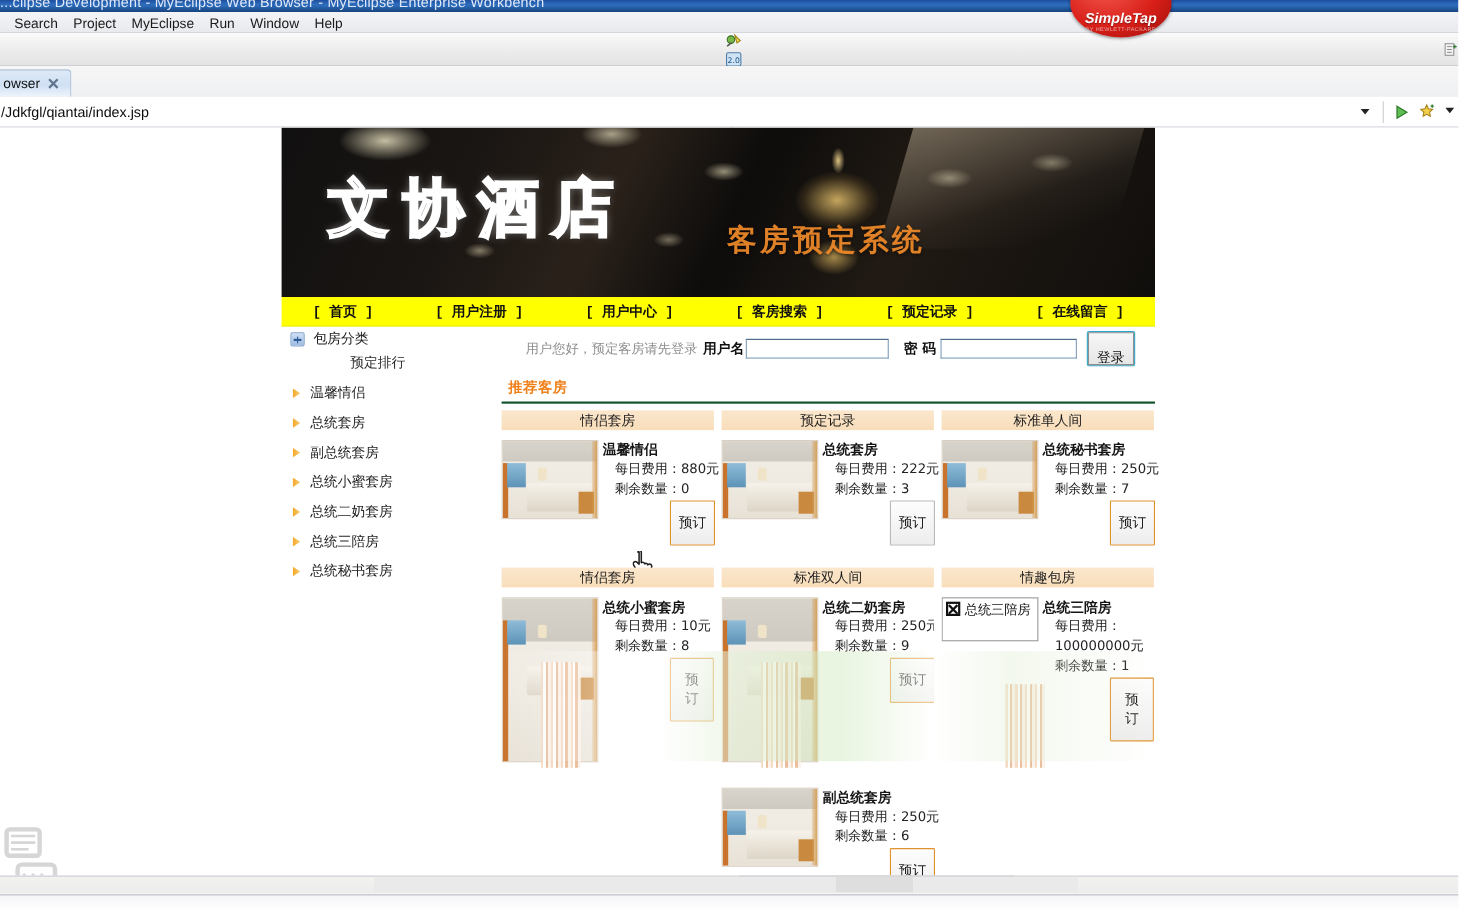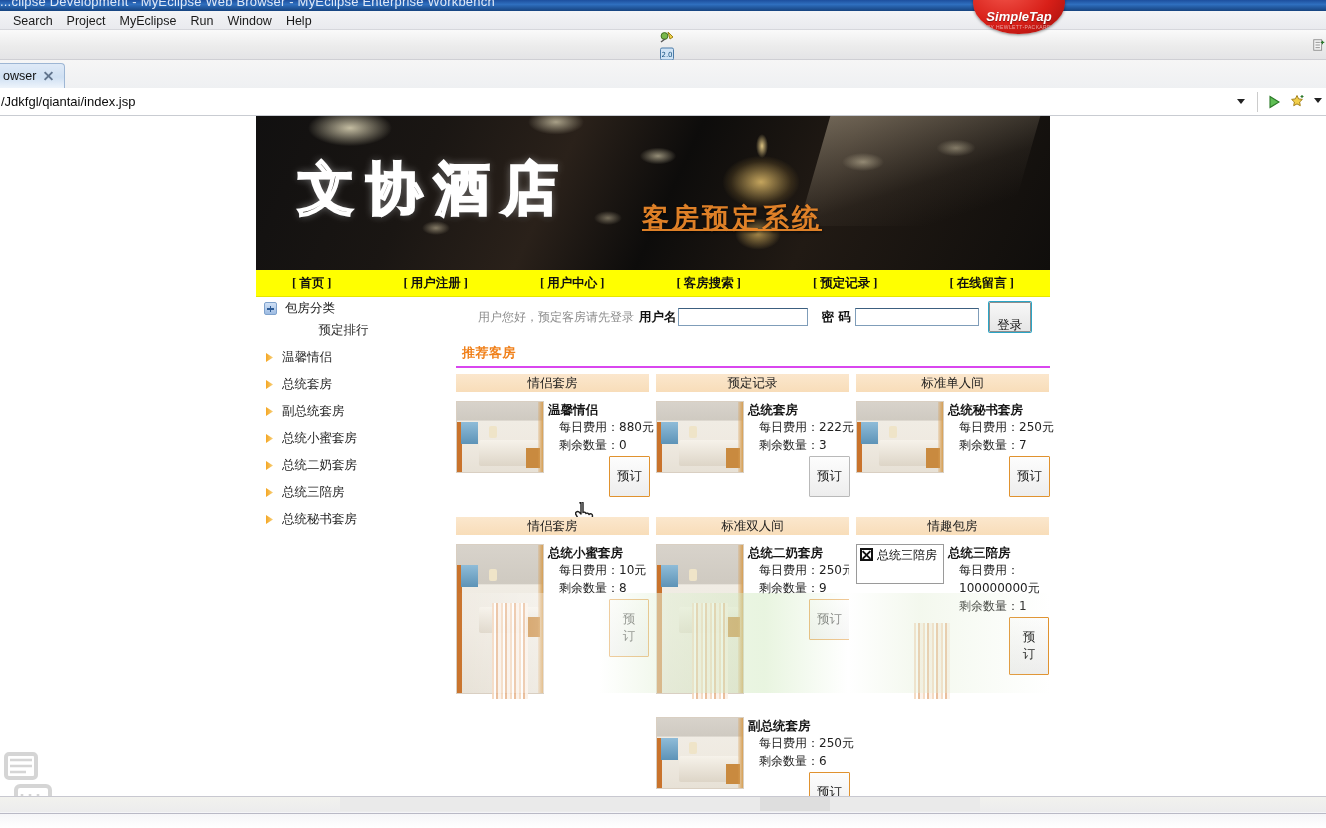--- a/index.html
+++ b/index.html
@@ -174,35 +174,35 @@
   .banner-title {
     position: absolute; left: 42px; top: 36px;
     font-size: 56px; font-weight: bold; letter-spacing: 12px;
     font-family: "DejaVu Sans", "Liberation Sans", sans-serif;
     color: #2b2621;
     -webkit-text-stroke: 2.4px #ffffff;
     text-shadow: 0 0 8px rgba(255,255,255,.55), 0 2px 5px rgba(0,0,0,.8);
     white-space: nowrap;
   }
   .banner-sub {
-    position: absolute; left: 386px; top: 84px;
+    position: absolute; left: 405px; top: 84px;
     font-size: 27px; font-weight: bold; letter-spacing: 3px;
     color: #f08a2a; text-shadow: 0 1px 3px rgba(0,0,0,.65);
-    white-space: nowrap; opacity: .92; text-decoration: underline;
+    white-space: nowrap; opacity: .92;
   }
 
   
   .navbar {
     width: 794px; height: 27px; background: #ffff00;
     display: flex; align-items: center; justify-content: space-around;
     border-bottom: 1px solid #e6e600;
   }
   .nav-item {
     font-size: 12.5px; color: #111; white-space: nowrap; cursor: pointer;
-    font-family: Liberation Serif, serif; font-weight: 600;
+    font-family: Liberation Mono, monospace; font-weight: 600;
   }
 
   
   .loginbar {
     position: relative; width: 794px; height: 40px; background: #fff;
     display: flex; align-items: center; padding-left: 222px;
   }
   .login-hint { font-size: 12px; color: #8d8d8d; white-space: nowrap;
     font-family: "DejaVu Sans","Liberation Sans", sans-serif; }
   .login-label { font-size: 12.5px; color: #111; margin-left: 5px; white-space: nowrap;
@@ -258,21 +258,21 @@
   }
   .side-link-label {
     font-size: 12.5px; color: #1d1d1d; white-space: nowrap;
     font-family: "DejaVu Sans","Liberation Sans", sans-serif;
   }
 
   
   .main { position: absolute; left: 200px; top: 0; width: 594px; }
   .sec-head {
     position: relative; padding: 6px 0 4px 6px;
-    border-bottom: 2px solid #d946ef; width: 594px;
+    border-bottom: 2px solid #14532d; width: 594px;
   }
   .sec-title {
     font-size: 13px; font-weight: bold; color: #f0801a; letter-spacing: .5px;
     font-family: "DejaVu Sans","Liberation Sans", sans-serif;
   }
   .cardrow { display: flex; gap: 7px; margin-top: 6px; }
   .card { width: 193px; }
   .card-head {
     height: 18px; width: 100%;
     background: linear-gradient(to bottom,#fbe7cd,#f8ddb9);

